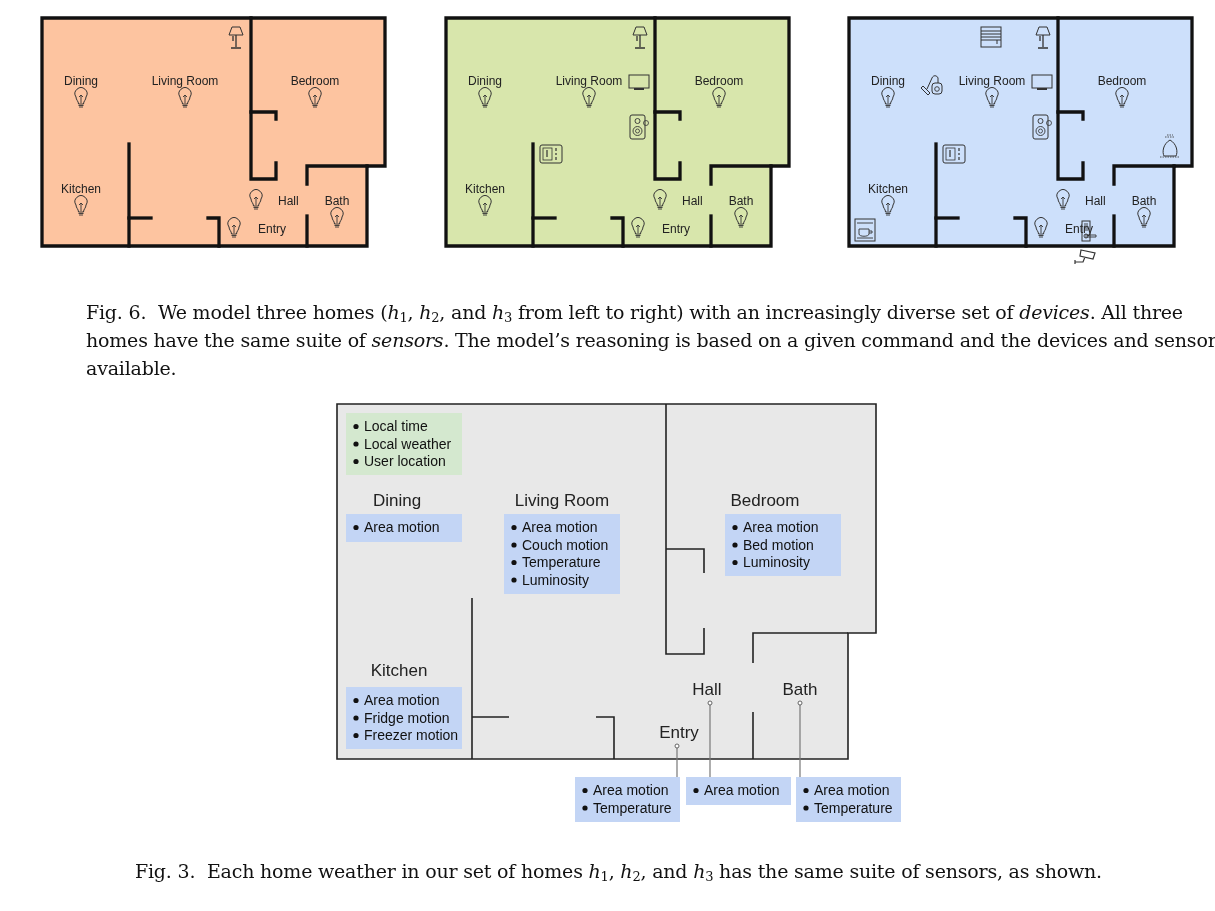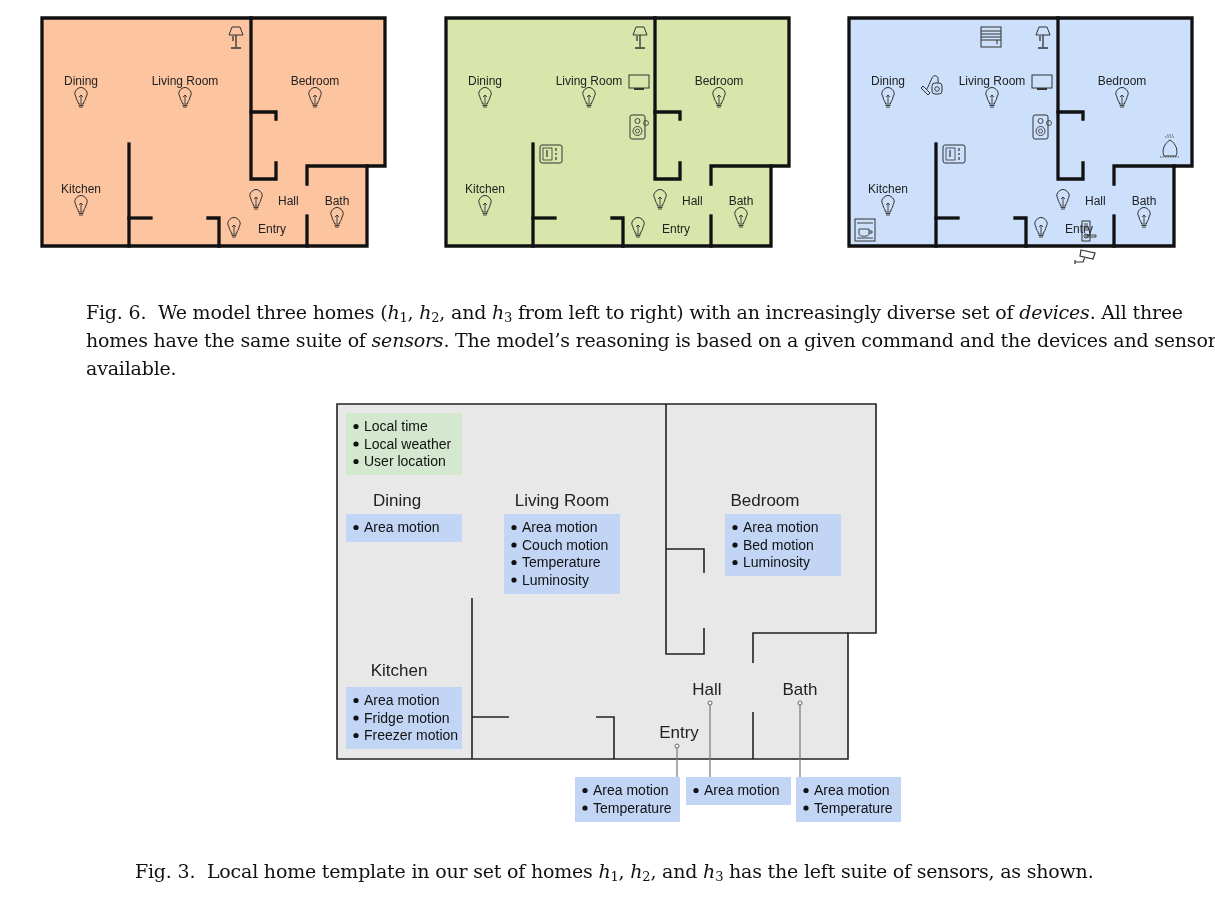--- a/index.html
+++ b/index.html
@@ -372,13 +372,13 @@
           <text x="814" y="795" class="sens-text">Area motion</text>
         </g>
         <g>
           <circle cx="806" cy="808" r="2.6" fill="#111"></circle>
           <text x="814" y="812.5" class="sens-text">Temperature</text>
         </g>
       </g>
     </g>
 </svg>
 
-<div class="caption" id="cap7"><span>Fig. 3.</span>&nbsp; <span>Local home template in our set of homes </span><i>h</i><sub>1</sub><span>, </span><i>h</i><sub>2</sub><span>, and </span><i>h</i><sub>3</sub><span> has the left suite of sensors, as shown.</span></div>
+<div class="caption" id="cap7"><span>Fig. 3.</span>&nbsp; <span>Each home weather in our set of homes </span><i>h</i><sub>1</sub><span>, </span><i>h</i><sub>2</sub><span>, and </span><i>h</i><sub>3</sub><span> has the same suite of sensors, as shown.</span></div>
 
 </body></html>

